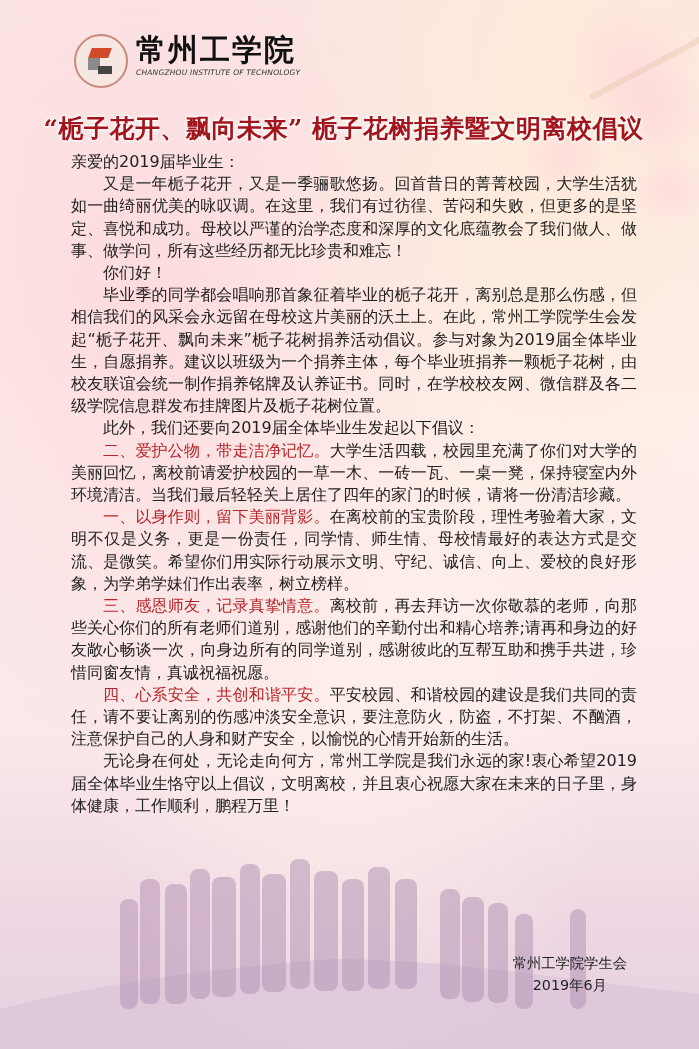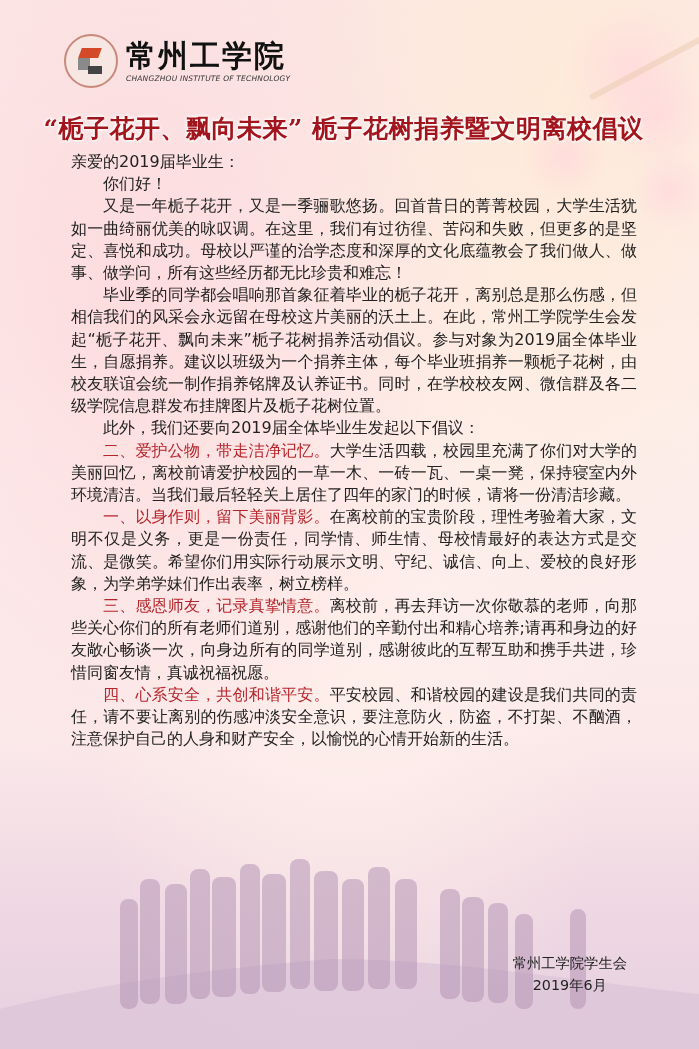--- a/index.html
+++ b/index.html
@@ -16,21 +16,21 @@
     position: absolute; border-radius: 50%;
     background: radial-gradient(circle, rgba(255,215,220,0.7) 0%, rgba(255,215,220,0) 70%);
   }
   .branch {
     position: absolute; height: 6px; background: rgba(230,200,170,0.45);
     border-radius: 3px; transform-origin: left center;
   }
   .silhouette {
     position: absolute; left: 0; right: 0; bottom: 0; height: 190px;
   }
-  .header { position: absolute; left: 64px; top: 34px; display: flex; align-items: center; }
+  .header { position: absolute; left: 74px; top: 34px; display: flex; align-items: flex-start; }
   .logo {
     width: 50px; height: 50px; border-radius: 50%;
     border: 2px solid #c9897c; background: #f6e7e2; position: relative;
   }
   .logo .k1 { position: absolute; left: 14px; top: 12px; width: 20px; height: 10px; background: #d24a27; transform: skewX(-20deg); }
   .logo .k2 { position: absolute; left: 12px; top: 22px; width: 12px; height: 12px; background: #8a8a8a; }
   .logo .k3 { position: absolute; left: 22px; top: 30px; width: 14px; height: 8px; background: #444; }
   .school { margin-left: 8px; }
   .school-cn { font-family: "DejaVu Serif", serif; font-size: 30px; font-weight: bold; color: #111; letter-spacing: 2px; line-height: 32px; }
   .school-en { font-size: 7.5px; color: #333; letter-spacing: 0.2px; margin-top: 2px; font-style: italic; }
@@ -94,28 +94,29 @@
   <div class="school">
     <div class="school-cn">常州工学院</div>
     <div class="school-en">CHANGZHOU INSTITUTE OF TECHNOLOGY</div>
   </div>
 </div>
 
 <div class="title">“栀子花开、飘向未来” 栀子花树捐养暨文明离校倡议</div>
 
 <div class="letter">
   <p class="noindent">亲爱的2019届毕业生：</p>
+  <p>又是一年栀子花开，又是一季骊歌悠扬。回首昔日的菁菁校园，大学生活犹如一曲绮丽优美的咏叹调。在这里，我们有过彷徨、苦闷和失败，但更多的是坚定、喜悦和成功。母校以严谨的治学态度和深厚的文化底蕴教会了我们做人、做事、做学问，所有这些经历都无比珍贵和难忘！</p>
   <p>你们好！</p>
-  <p>又是一年栀子花开，又是一季骊歌悠扬。回首昔日的菁菁校园，大学生活犹如一曲绮丽优美的咏叹调。在这里，我们有过彷徨、苦闷和失败，但更多的是坚定、喜悦和成功。母校以严谨的治学态度和深厚的文化底蕴教会了我们做人、做事、做学问，所有这些经历都无比珍贵和难忘！</p>
   <p>毕业季的同学都会唱响那首象征着毕业的栀子花开，离别总是那么伤感，但相信我们的风采会永远留在母校这片美丽的沃土上。在此，常州工学院学生会发起“栀子花开、飘向未来”栀子花树捐养活动倡议。参与对象为2019届全体毕业生，自愿捐养。建议以班级为一个捐养主体，每个毕业班捐养一颗栀子花树，由校友联谊会统一制作捐养铭牌及认养证书。同时，在学校校友网、微信群及各二级学院信息群发布挂牌图片及栀子花树位置。</p>
   <p>此外，我们还要向2019届全体毕业生发起以下倡议：</p>
 
   <p><span class="red">二、爱护公物，带走洁净记忆。</span><span>大学生活四载，校园里充满了你们对大学的美丽回忆，离校前请爱护校园的一草一木、一砖一瓦、一桌一凳，保持寝室内外环境清洁。当我们最后轻轻关上居住了四年的家门的时候，请将一份清洁珍藏。</span></p>
   <p><span class="red">一、以身作则，留下美丽背影。</span><span>在离校前的宝贵阶段，理性考验着大家，文明不仅是义务，更是一份责任，同学情、师生情、母校情最好的表达方式是交流、是微笑。希望你们用实际行动展示文明、守纪、诚信、向上、爱校的良好形象，为学弟学妹们作出表率，树立榜样。</span></p>
   <p><span class="red">三、感恩师友，记录真挚情意。</span><span>离校前，再去拜访一次你敬慕的老师，向那些关心你们的所有老师们道别，感谢他们的辛勤付出和精心培养;请再和身边的好友敞心畅谈一次，向身边所有的同学道别，感谢彼此的互帮互助和携手共进，珍惜同窗友情，真诚祝福祝愿。</span></p>
   <p><span class="red">四、心系安全，共创和谐平安。</span><span>平安校园、和谐校园的建设是我们共同的责任，请不要让离别的伤感冲淡安全意识，要注意防火，防盗，不打架、不酗酒，注意保护自己的人身和财产安全，以愉悦的心情开始新的生活。</span></p>
 
+  <p>无论身在何处，无论走向何方，常州工学院是我们永远的家!衷心希望2019届全体毕业生恪守以上倡议，文明离校，并且衷心祝愿大家在未来的日子里，身体健康，工作顺利，鹏程万里！</p>
 </div>
 
 <div class="sign">
   <div>常州工学院学生会</div>
   <div>2019年6月</div>
 </div>
 
 </body></html>

